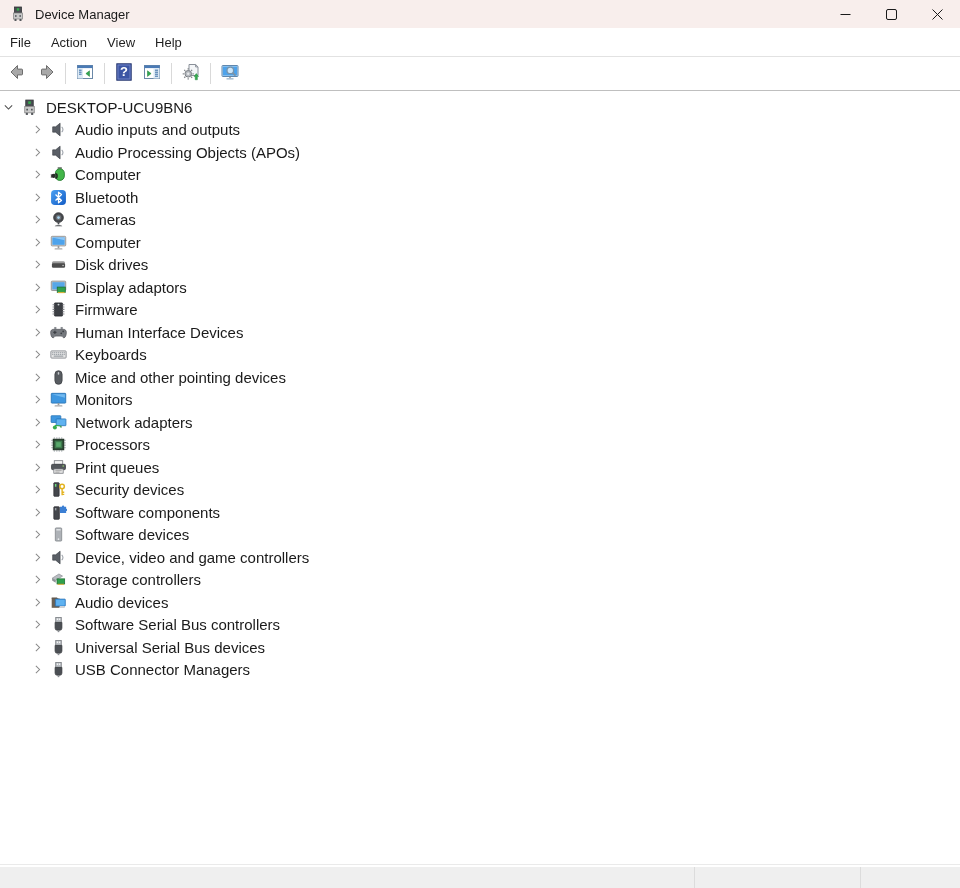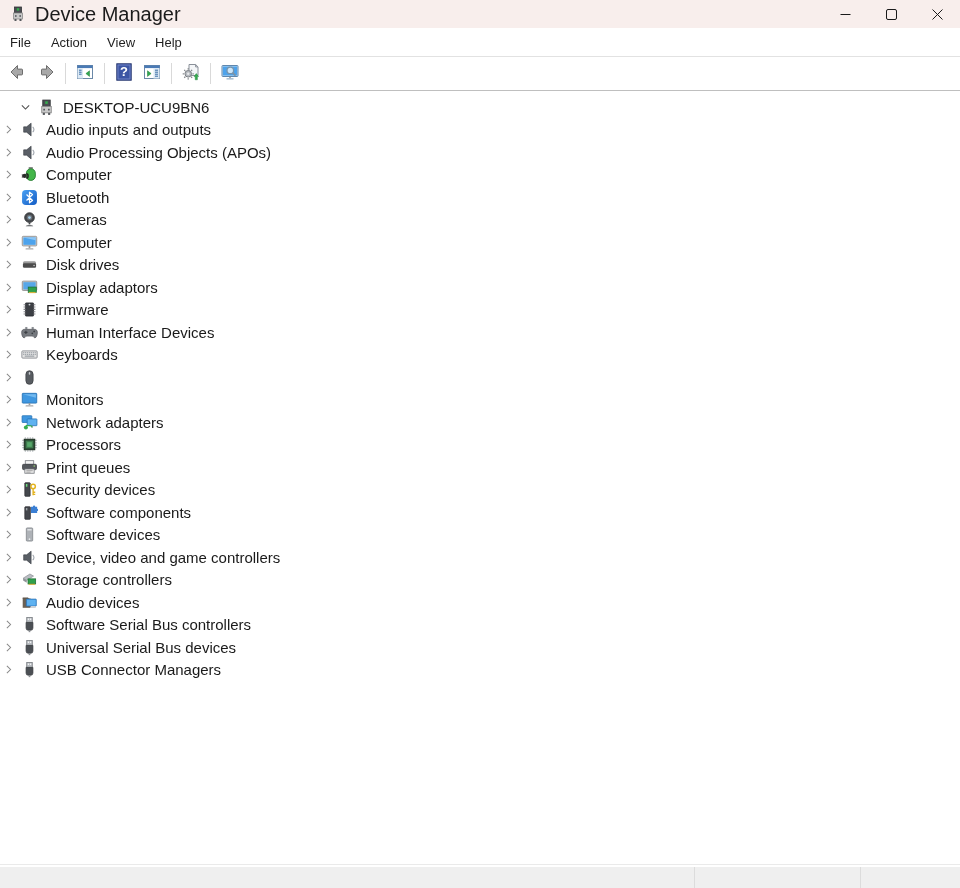--- a/index.html
+++ b/index.html
@@ -4,42 +4,42 @@
 <style>
   * { margin:0; padding:0; box-sizing:border-box; }
   html,body { width:960px; height:888px; overflow:hidden; }
   body { font-family:"Liberation Sans","DejaVu Sans",sans-serif; background:#ffffff; color:#1a1a1a; }
   .window { width:960px; height:888px; display:flex; flex-direction:column; background:#fff; }
 
   
   .titlebar { height:28px; background:#f8eeec; display:flex; align-items:center; padding-left:10px; flex:0 0 auto; }
   .titlebar .app-ico { width:16px; height:16px; display:inline-flex; }
   .titlebar .app-ico svg { width:16px; height:16px; }
-  .title-text { margin-left:9px; font-size:20px; color:#1b1b1b; }
+  .title-text { margin-left:9px; font-size:13px; color:#1b1b1b; }
   .win-controls { margin-left:auto; display:flex; height:100%; }
   .win-btn { width:46px; height:100%; display:flex; align-items:center; justify-content:center; background:transparent; border:none; cursor:default; }
   .win-btn svg { width:11px; height:11px; }
 
   
   .menubar { height:29px; background:#ffffff; display:flex; align-items:center; border-bottom:1px solid #e2e2e2; flex:0 0 auto; }
   .menu-item { font-size:13px; color:#1f1f1f; padding:0 10px; height:100%; display:flex; align-items:center; }
   .menu-item:first-child { margin-left:0; }
 
   
   .toolbar { height:34px; background:#ffffff; display:flex; align-items:center; padding-left:4px;
              border-bottom:1px solid #bfbfbf; box-shadow:0 1px 0 #ededed; flex:0 0 auto; }
   .tb-btn { width:26px; height:26px; display:flex; align-items:center; justify-content:center; background:transparent; border:none; margin:0 1px; }
   .tb-btn svg { width:20px; height:20px; }
   .tb-sep { width:1px; height:21px; background:#d9d9d9; margin:0 5px; }
 
   
   .content { flex:1 1 auto; background:#ffffff; overflow:hidden; padding-top:5px; border-bottom:1px solid #eaeaea; }
   .row { display:flex; align-items:center; height:22.5px; }
-  .row.root { padding-left:17px; }
-  .row.child { }
+  .row.root { padding-left:0; }
+  .row.child { padding-left:29px; }
   .chev { width:16px; height:16px; display:flex; align-items:center; justify-content:center; margin-right:5px; }
   .chev svg { width:13px; height:13px; }
   .node-ico { width:17px; height:17px; display:inline-flex; }
   .node-ico svg { width:17px; height:17px; }
   .row-label { margin-left:8px; font-size:15px; color:#1a1a1a; white-space:nowrap; }
 
   
   .gap { height:2px; background:#ffffff; flex:0 0 auto; }
   .statusbar { height:21px; background:#efefef; display:flex; flex:0 0 auto; }
   .status-pane { height:100%; }
@@ -371,20 +371,21 @@
           <svg viewBox="0 0 16 16">
             <path d="M6 3.5 10.5 8 6 12.5" fill="none" stroke="#8a8a8a" stroke-width="1.3"></path>
           </svg>
         </span>
         <span class="node-ico">
           <svg viewBox="0 0 16 16">
             <rect x="4.6" y="1.6" width="6.8" height="12.8" rx="3.4" fill="#585c61" stroke="#3a3d41" stroke-width="0.7"></rect>
             <rect x="7.3" y="2.8" width="1.4" height="2.6" rx="0.7" fill="#c9ccd0"></rect>
           </svg>
         </span>
+        <span class="row-label">Mice and other pointing devices</span>
       </div>
       <div class="row child">
         <span class="chev">
           <svg viewBox="0 0 16 16">
             <path d="M6 3.5 10.5 8 6 12.5" fill="none" stroke="#8a8a8a" stroke-width="1.3"></path>
           </svg>
         </span>
         <span class="node-ico">
           <svg viewBox="0 0 16 16">
             <rect x="1.2" y="2.2" width="13.6" height="9.2" rx="0.6" fill="#3f97e0" stroke="#2572b5" stroke-width="0.8"></rect>

